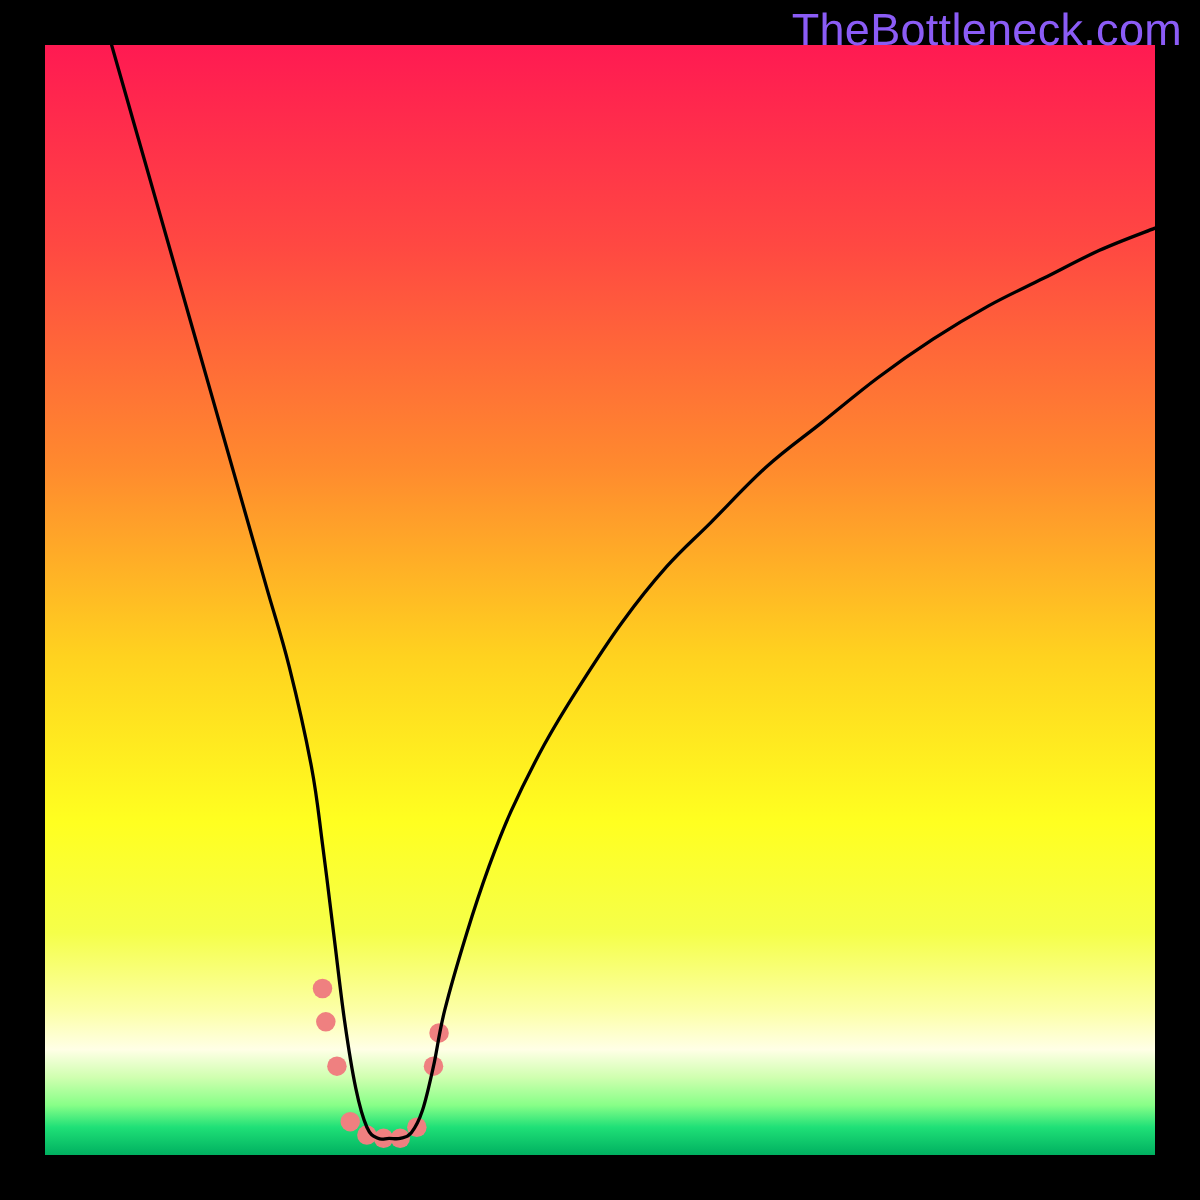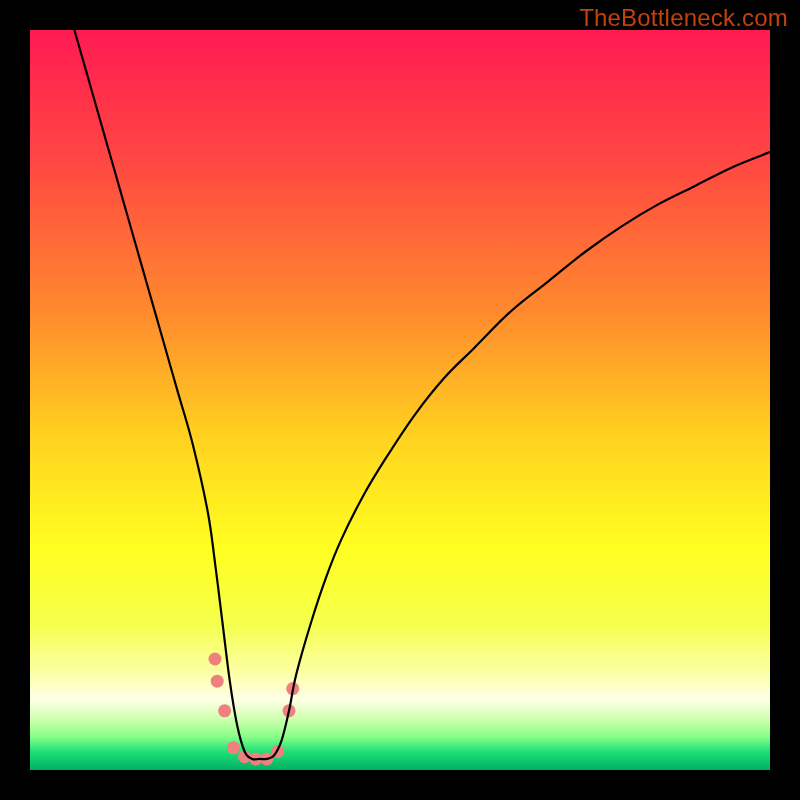--- a/index.html
+++ b/index.html
@@ -26,22 +26,22 @@
     overflow: hidden;
   }
   .gradient {
     position: absolute;
     left: 0; top: 0; width: 100%; height: 100%;
   }
   .watermark {
     position: absolute;
     top: 4px;
     right: 12px;
-    color: #c2410c;
-    font-size: 24px;
+    color: #8b5cf6;
+    font-size: 30px;
     font-weight: 500;
     letter-spacing: 0.2px;
   }
   svg.curve {
     position: absolute;
     left: 0; top: 0;
     width: 100%; height: 100%;
     overflow: visible;
   }
 </style>

